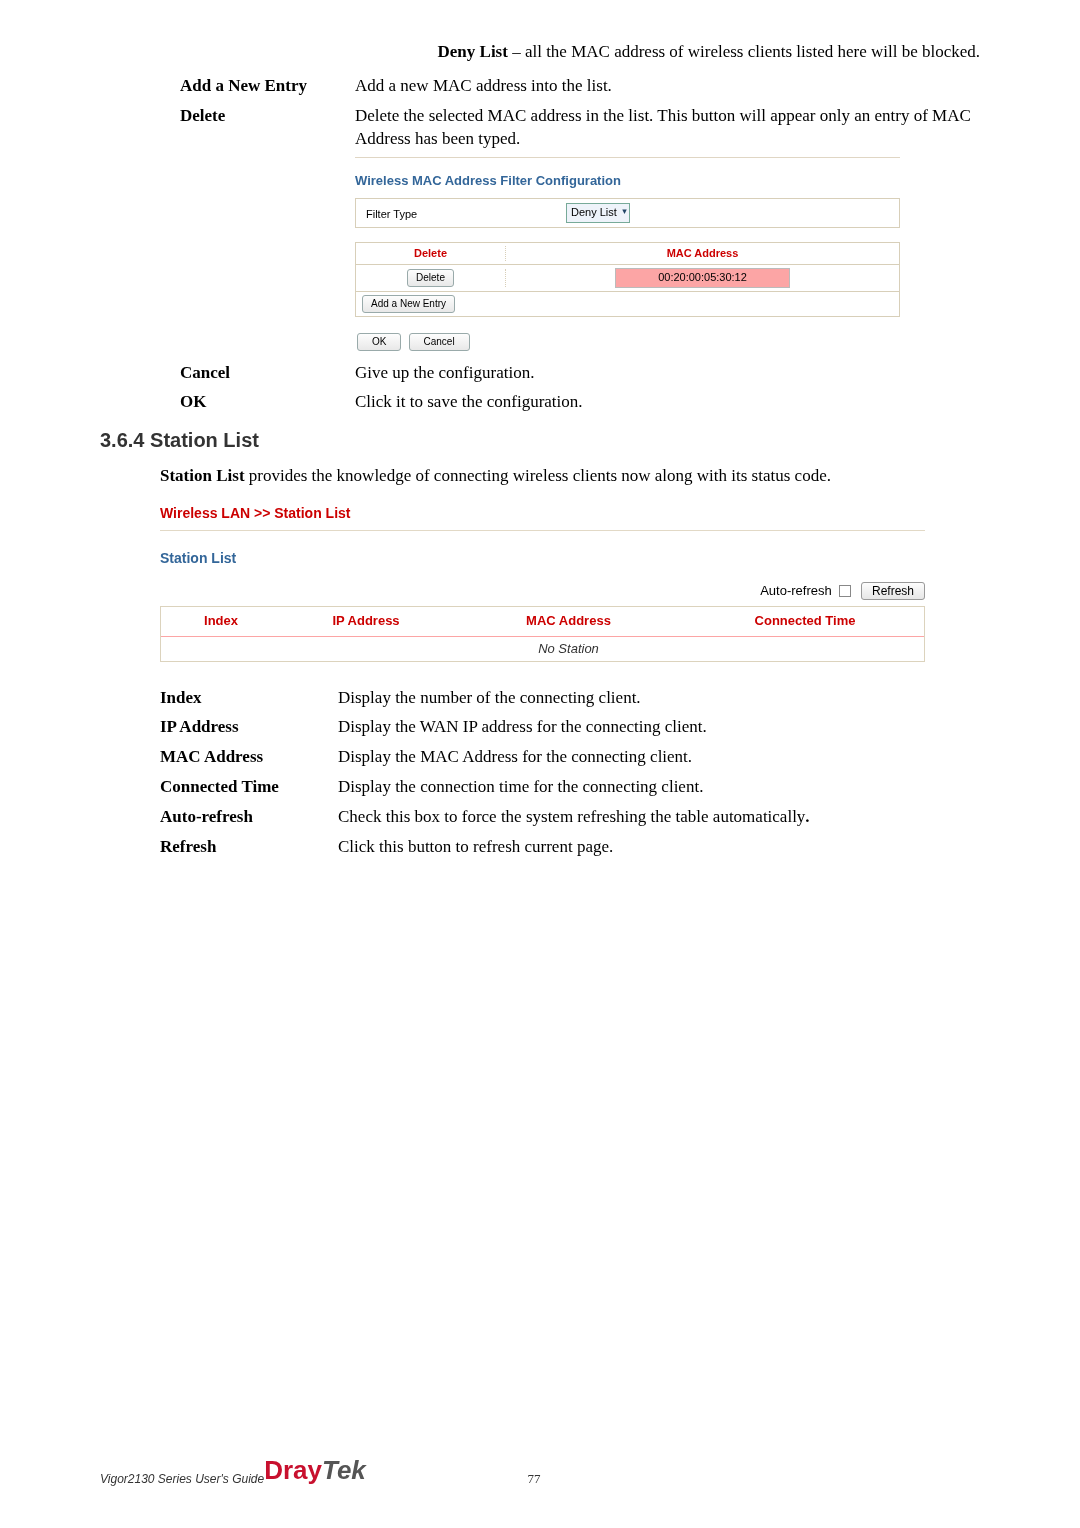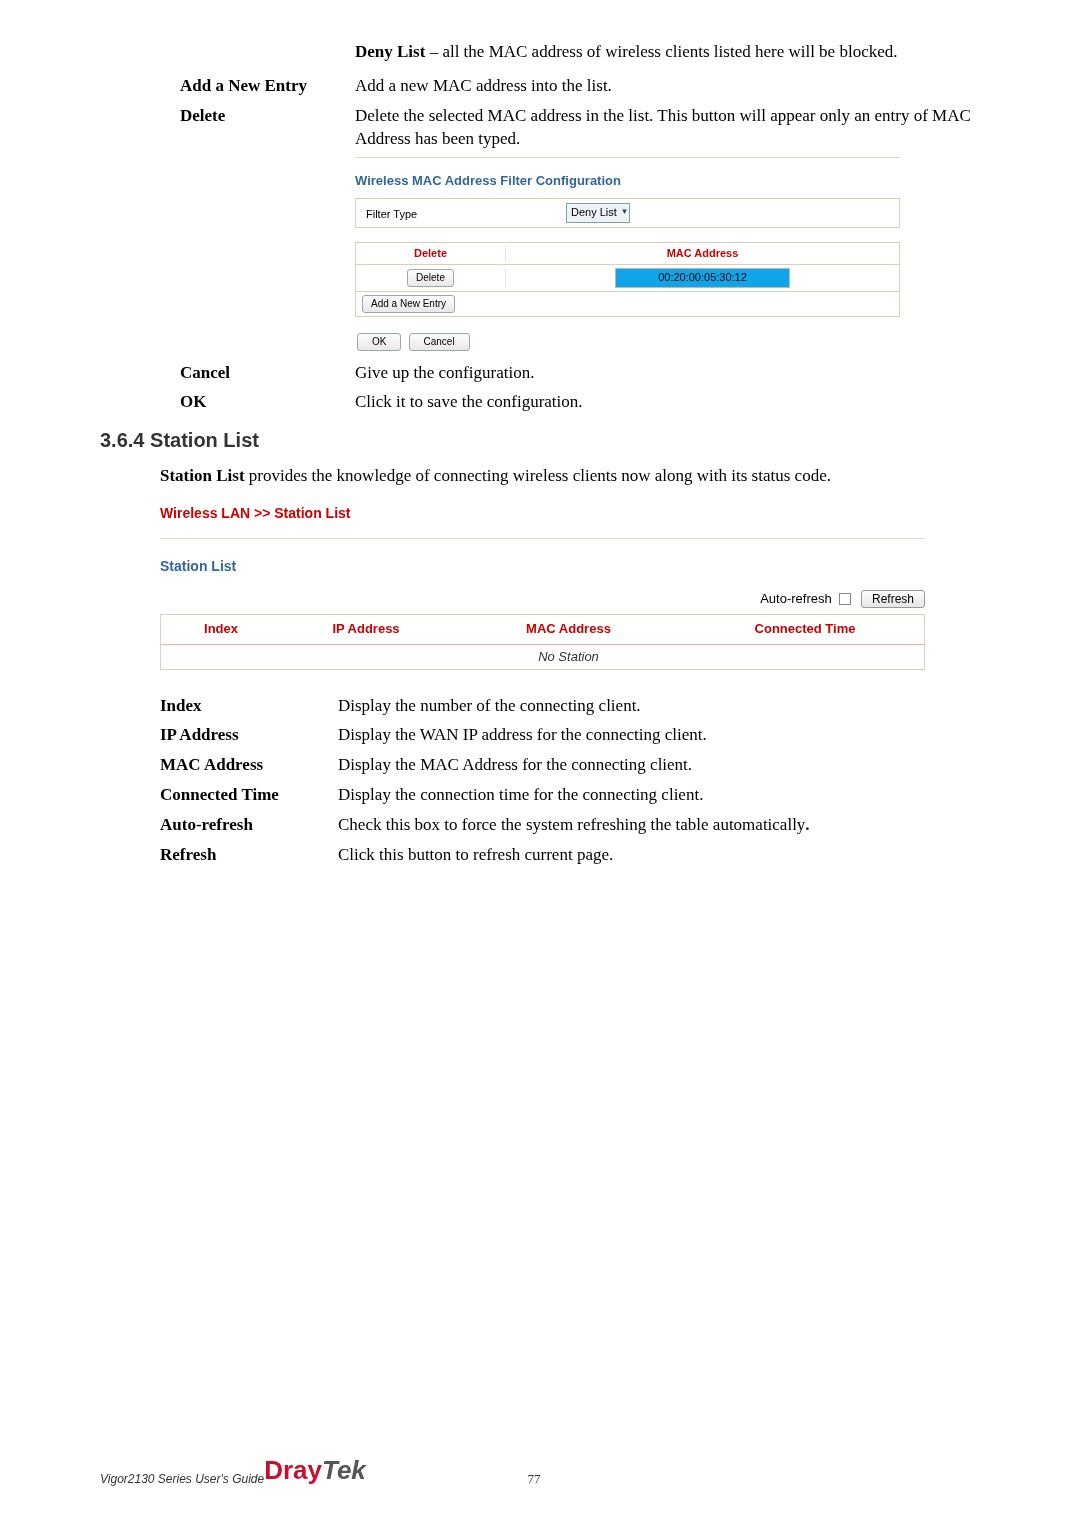--- a/index.html
+++ b/index.html
@@ -11,21 +11,21 @@
     color: #000;
     position: relative;
     padding: 40px 100px 40px 100px;
     font-size: 17px;
     line-height: 1.4;
   }
   .row { display: flex; margin-bottom: 6px; }
   .term { width: 255px; font-weight: bold; font-family: "Times New Roman", serif; padding-left: 80px; }
   .term2 { width: 238px; font-weight: bold; font-family: "Times New Roman", serif; padding-left: 60px; }
   .desc { flex: 1; }
-  .desc p { margin-bottom: 4px; }
+  .desc p { margin-bottom: 4px; text-align: right; }
   .bold { font-weight: bold; }
 
   .sub-screenshot {
     margin-left: 255px; margin-top: 6px; margin-bottom: 10px;
     width: 545px;
     font-family: Arial, Helvetica, sans-serif; font-size: 11px;
   }
   .red-title { color: #c00; font-weight: bold; font-size: 12px; margin-bottom: 4px; }
   .blue-title { color: #369; font-weight: bold; font-size: 13px; margin-bottom: 8px; }
   .hr1 { border-top: 1px solid #e0d6c4; margin-bottom: 14px; }
@@ -44,21 +44,21 @@
   .btn { display:inline-block; background:linear-gradient(#fdfdfd,#e8e8e8); border:1px solid #9aa; border-radius:3px; font-size:10px; padding:1px 8px; font-family:Arial,sans-serif; cursor:pointer; }
   .okcancel { text-align:left; margin-top:16px; }
   .okcancel .btn { margin:0 2px; padding:1px 14px; }
 
   h2.section { font-family: Arial, Helvetica, sans-serif; font-weight:bold; font-size:20px; color:#333; margin-top:12px; margin-bottom:10px;}
   .bodypara { margin-left:60px; margin-bottom:16px; }
 
   .stationlist-sh {
      margin-left:60px; width:765px; font-family: Arial,Helvetica,sans-serif; font-size:13px; margin-bottom:24px;
   }
-  .sl-red-title { color:#c00; font-weight:bold; font-size:14px; margin-bottom:14px; }
+  .sl-red-title { color:#c00; font-weight:bold; font-size:14px; margin-bottom:6px; }
   .sl-hr { border-top:1px solid #e2d9c6; margin-bottom:18px; }
   .sl-blue-title { color:#369; font-weight:bold; font-size:14px; margin-bottom:14px; }
   .sl-right { text-align:right; margin-bottom:6px; font-size:13px; }
   .sl-right .cb { display:inline-block; width:12px; height:12px; border:1px solid #888; vertical-align:middle; margin:0 4px 2px 4px; }
   .sl-right .refresh-btn { background:linear-gradient(#fdfdfd,#e6e6e6); border:1px solid #999; border-radius:3px; padding:1px 10px; font-size:12px; margin-left:2px; cursor:pointer; }
   .sl-table { border:1px solid #dcd3bd; margin-top:2px; }
   .sl-th { display:flex; color:#c00; font-weight:bold; text-align:center; padding:5px 0; }
   .sl-th > div { }
   .sl-c1 { width:120px; }
   .sl-c2 { width:170px; }
@@ -100,21 +100,21 @@
     <div class="ftlabel">Filter Type</div>
     <div class="select-deny">Deny List</div>
   </div>
   <div class="tbl">
     <div class="tbl-head">
       <div>Delete</div>
       <div>MAC Address</div>
     </div>
     <div class="tbl-row">
       <div><span class="btn">Delete</span></div>
-      <div><span style="display:inline-block;border:1px solid #bbb;padding:1px 42px;background:#0ea5e9;">00:20:00:05:30:12</span></div>
+      <div><span style="display:inline-block;border:1px solid #bbb;padding:1px 42px;background:#fca5a5;">00:20:00:05:30:12</span></div>
     </div>
     <div class="tbl-row2">
       <span class="btn">Add a New Entry</span>
     </div>
   </div>
   <div class="okcancel">
     <span class="btn">OK</span>
     <span class="btn">Cancel</span>
   </div>
 </div>

